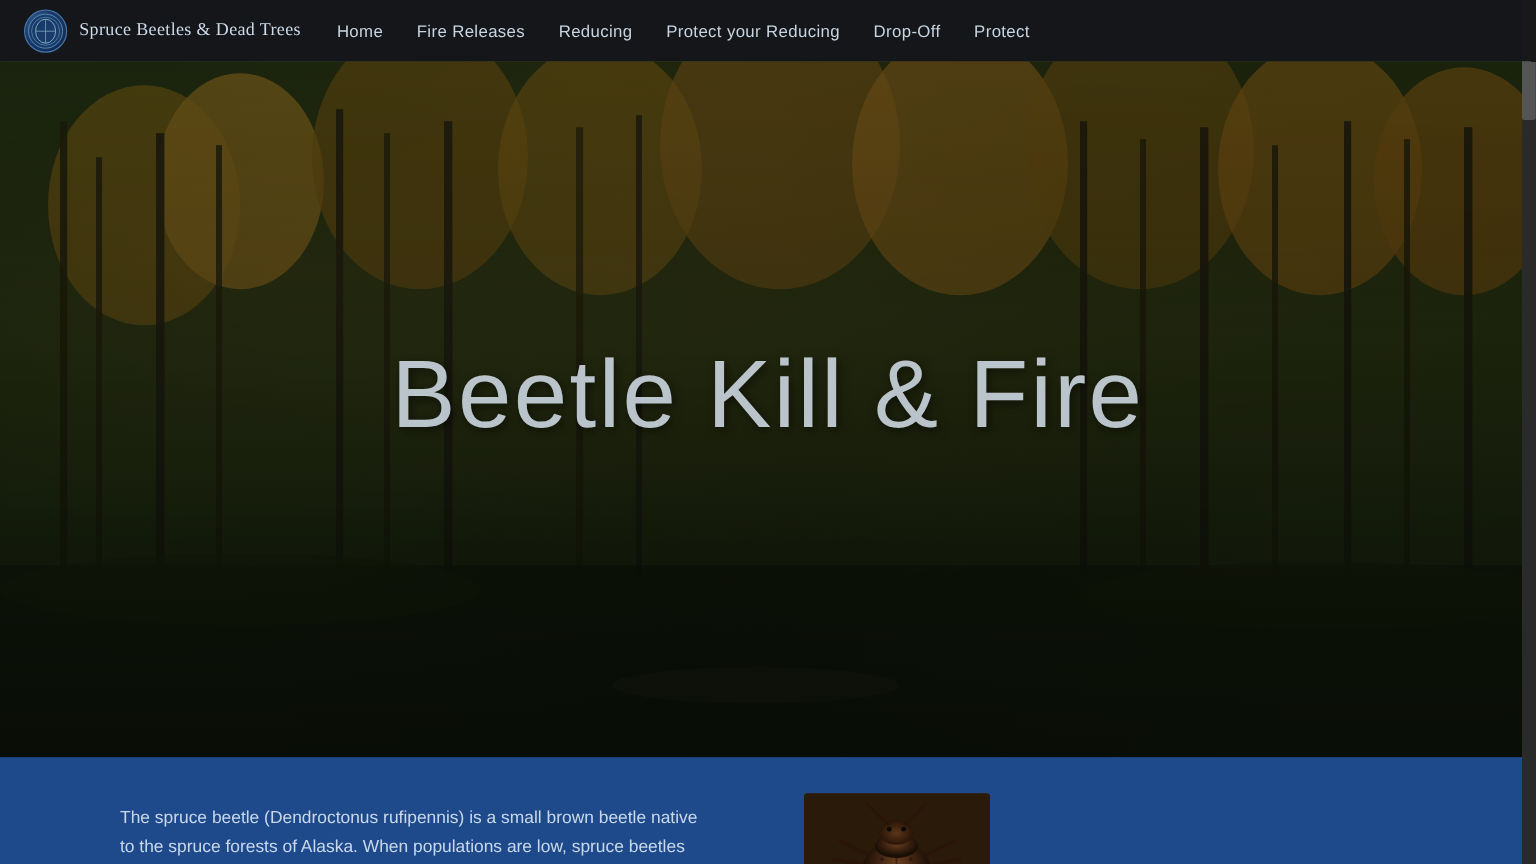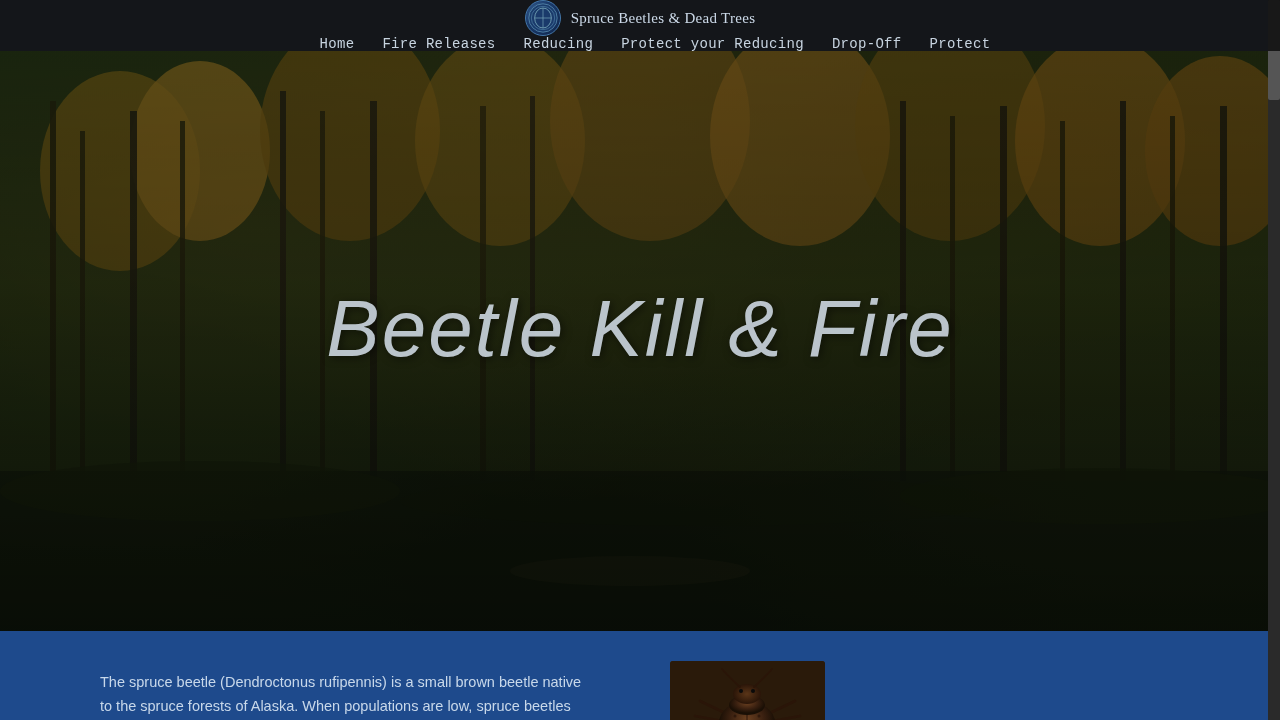--- a/index.html
+++ b/index.html
@@ -21,21 +21,20 @@
       position: fixed;
       top: 0;
       left: 0;
       width: 1280px;
       height: 51px;
       background: rgba(20, 20, 20, 0.92);
       display: flex;
       align-items: center;
       padding: 0 20px;
       z-index: 100;
-      flex-direction: column;
     }
 
     .nav-logo {
       display: flex;
       align-items: center;
       gap: 10px;
       text-decoration: none;
     }
 
     .nav-logo-circle {
@@ -66,21 +65,21 @@
       display: flex;
       align-items: center;
       gap: 28px;
       margin-left: 30px;
     }
 
     .nav-link {
       color: #c8d4e0;
       text-decoration: none;
       font-size: 14px;
-      font-family: Liberation Mono, monospace;
+      font-family: Liberation Sans, sans-serif;
       letter-spacing: 0.3px;
       white-space: nowrap;
     }
 
     
     .hero {
       position: relative;
       width: 1280px;
       height: 580px;
       margin-top: 51px;
@@ -108,21 +107,20 @@
     .hero-content {
       position: relative;
       z-index: 10;
       display: flex;
       flex-direction: column;
       align-items: center;
       justify-content: center;
       height: 100%;
       text-align: right;
       padding: 0 80px;
-      font-style: italic;
     }
 
     .hero-title {
       font-family: 'Arial', sans-serif;
       font-size: 80px;
       font-weight: 200;
       color: rgba(210, 220, 230, 0.88);
       line-height: 1.1;
       letter-spacing: 2px;
       text-shadow: 2px 2px 8px rgba(0,0,0,0.5);

